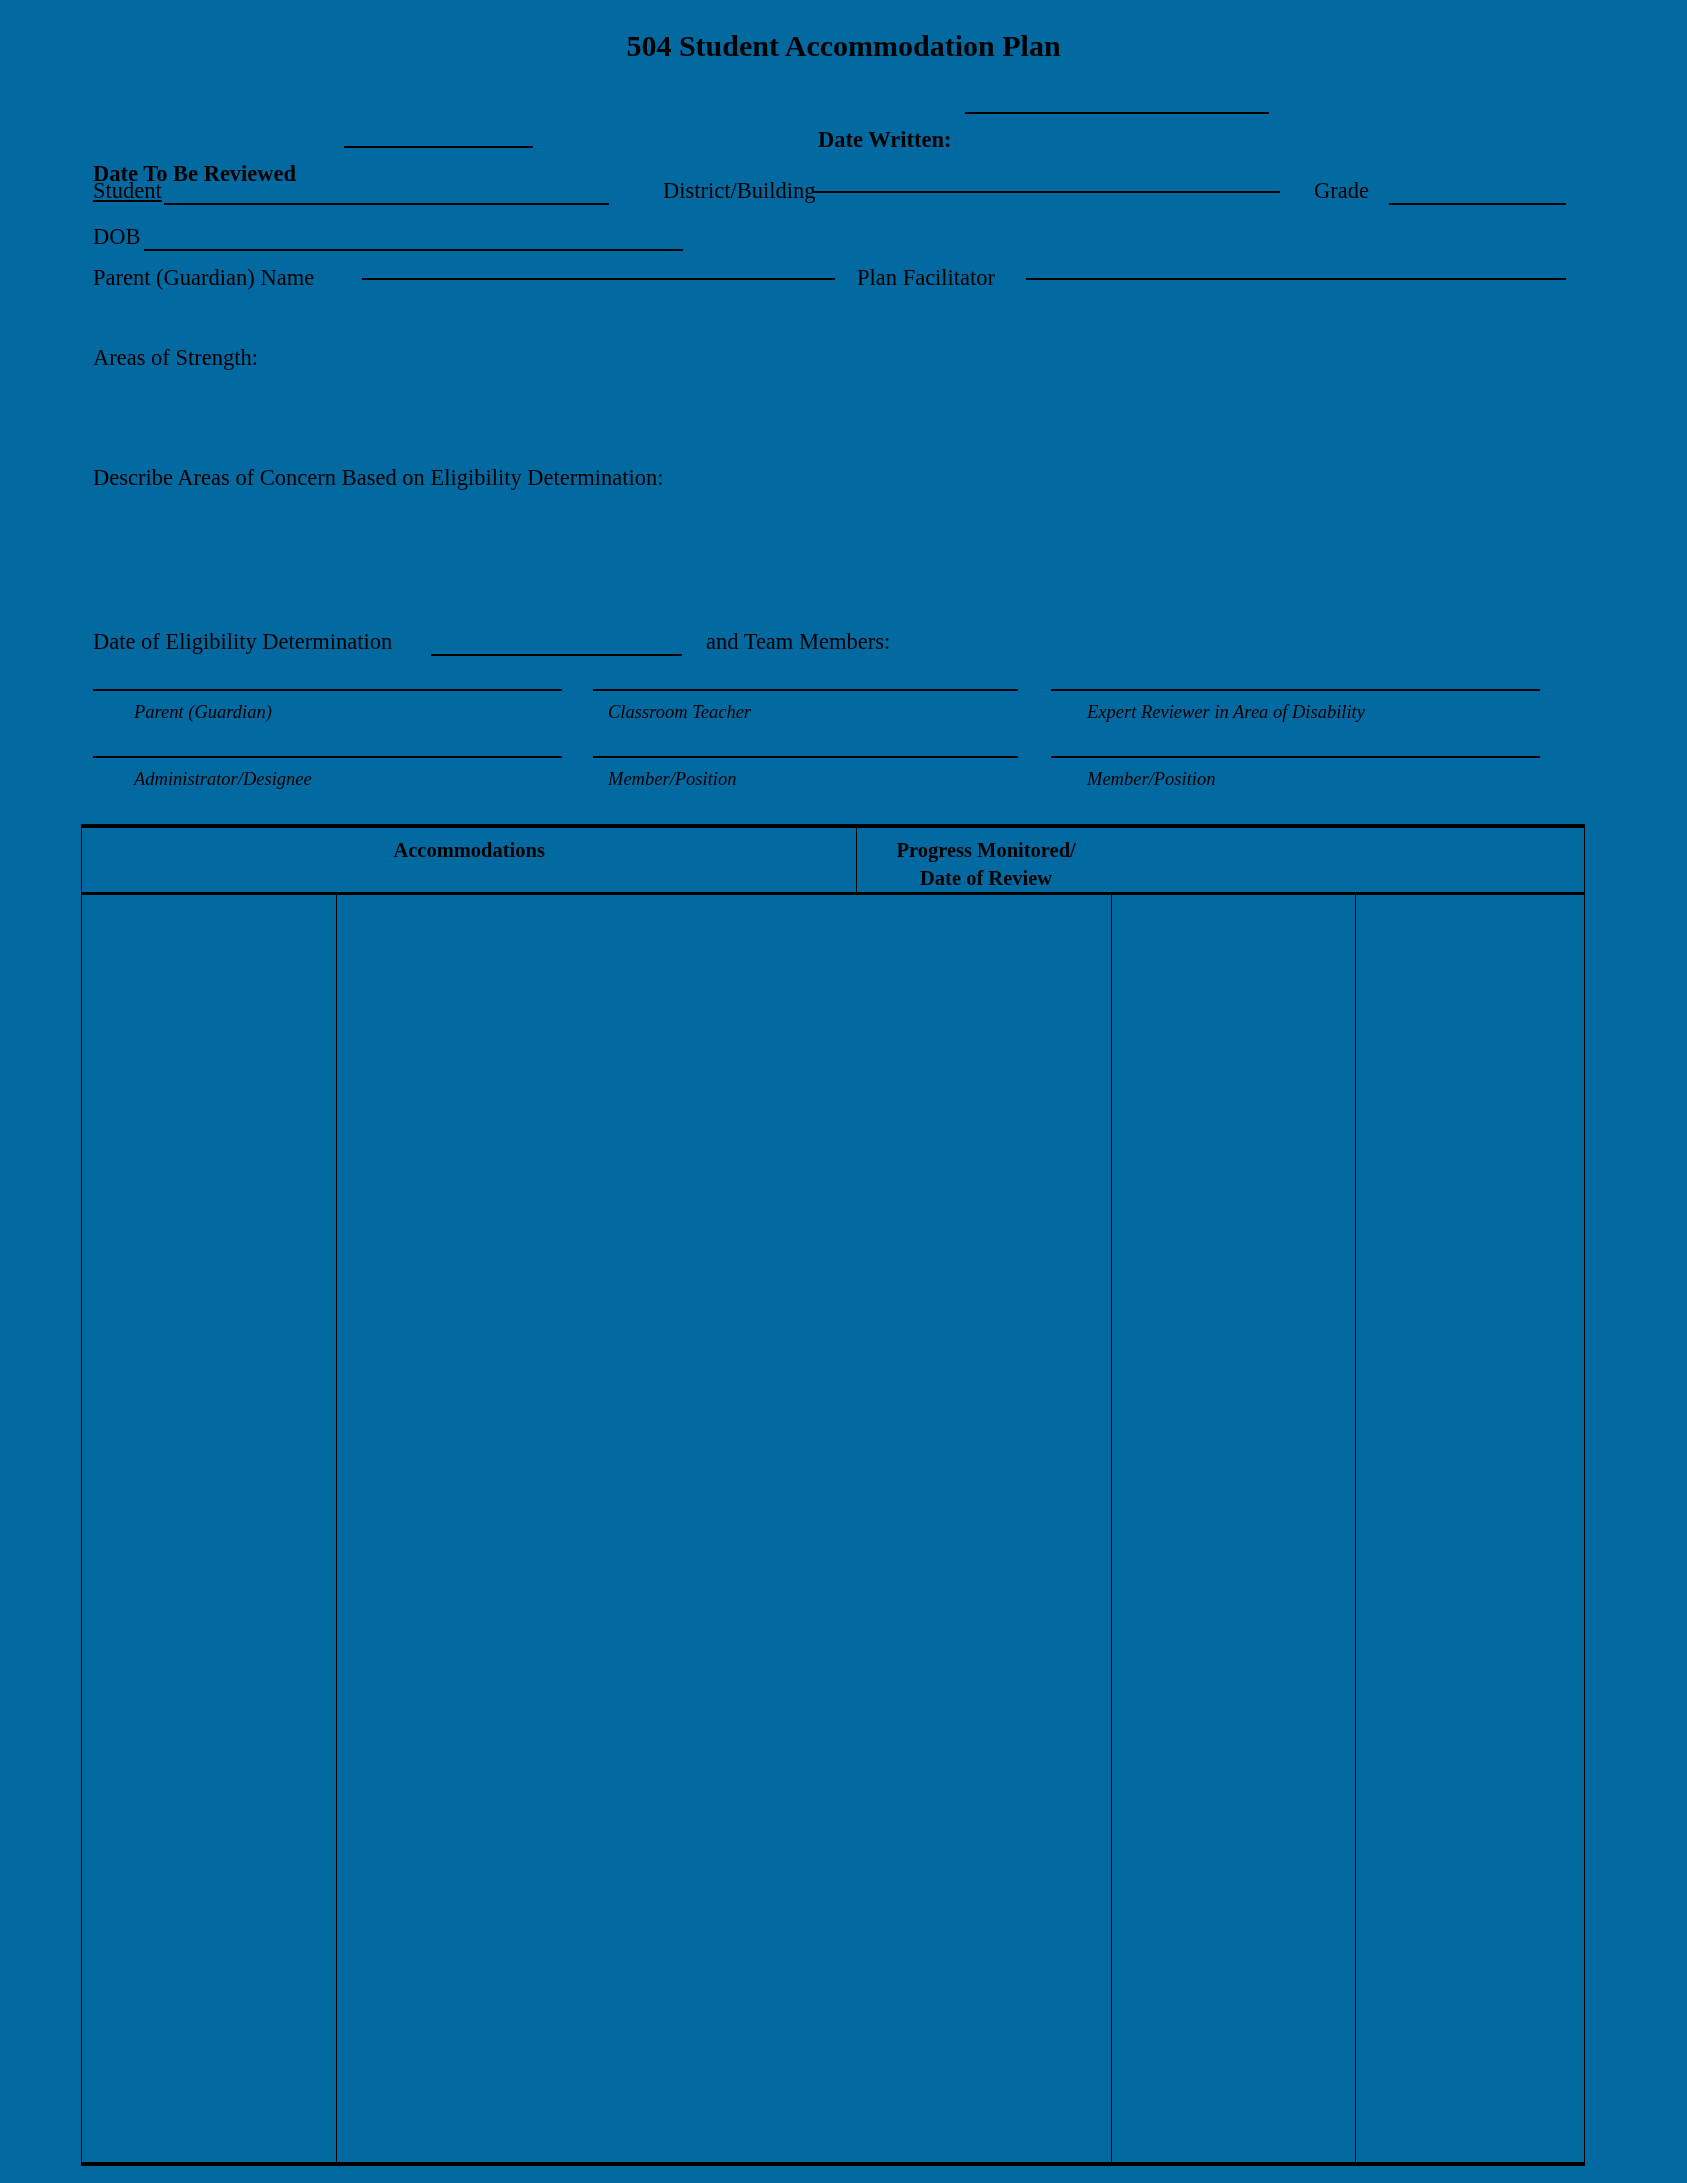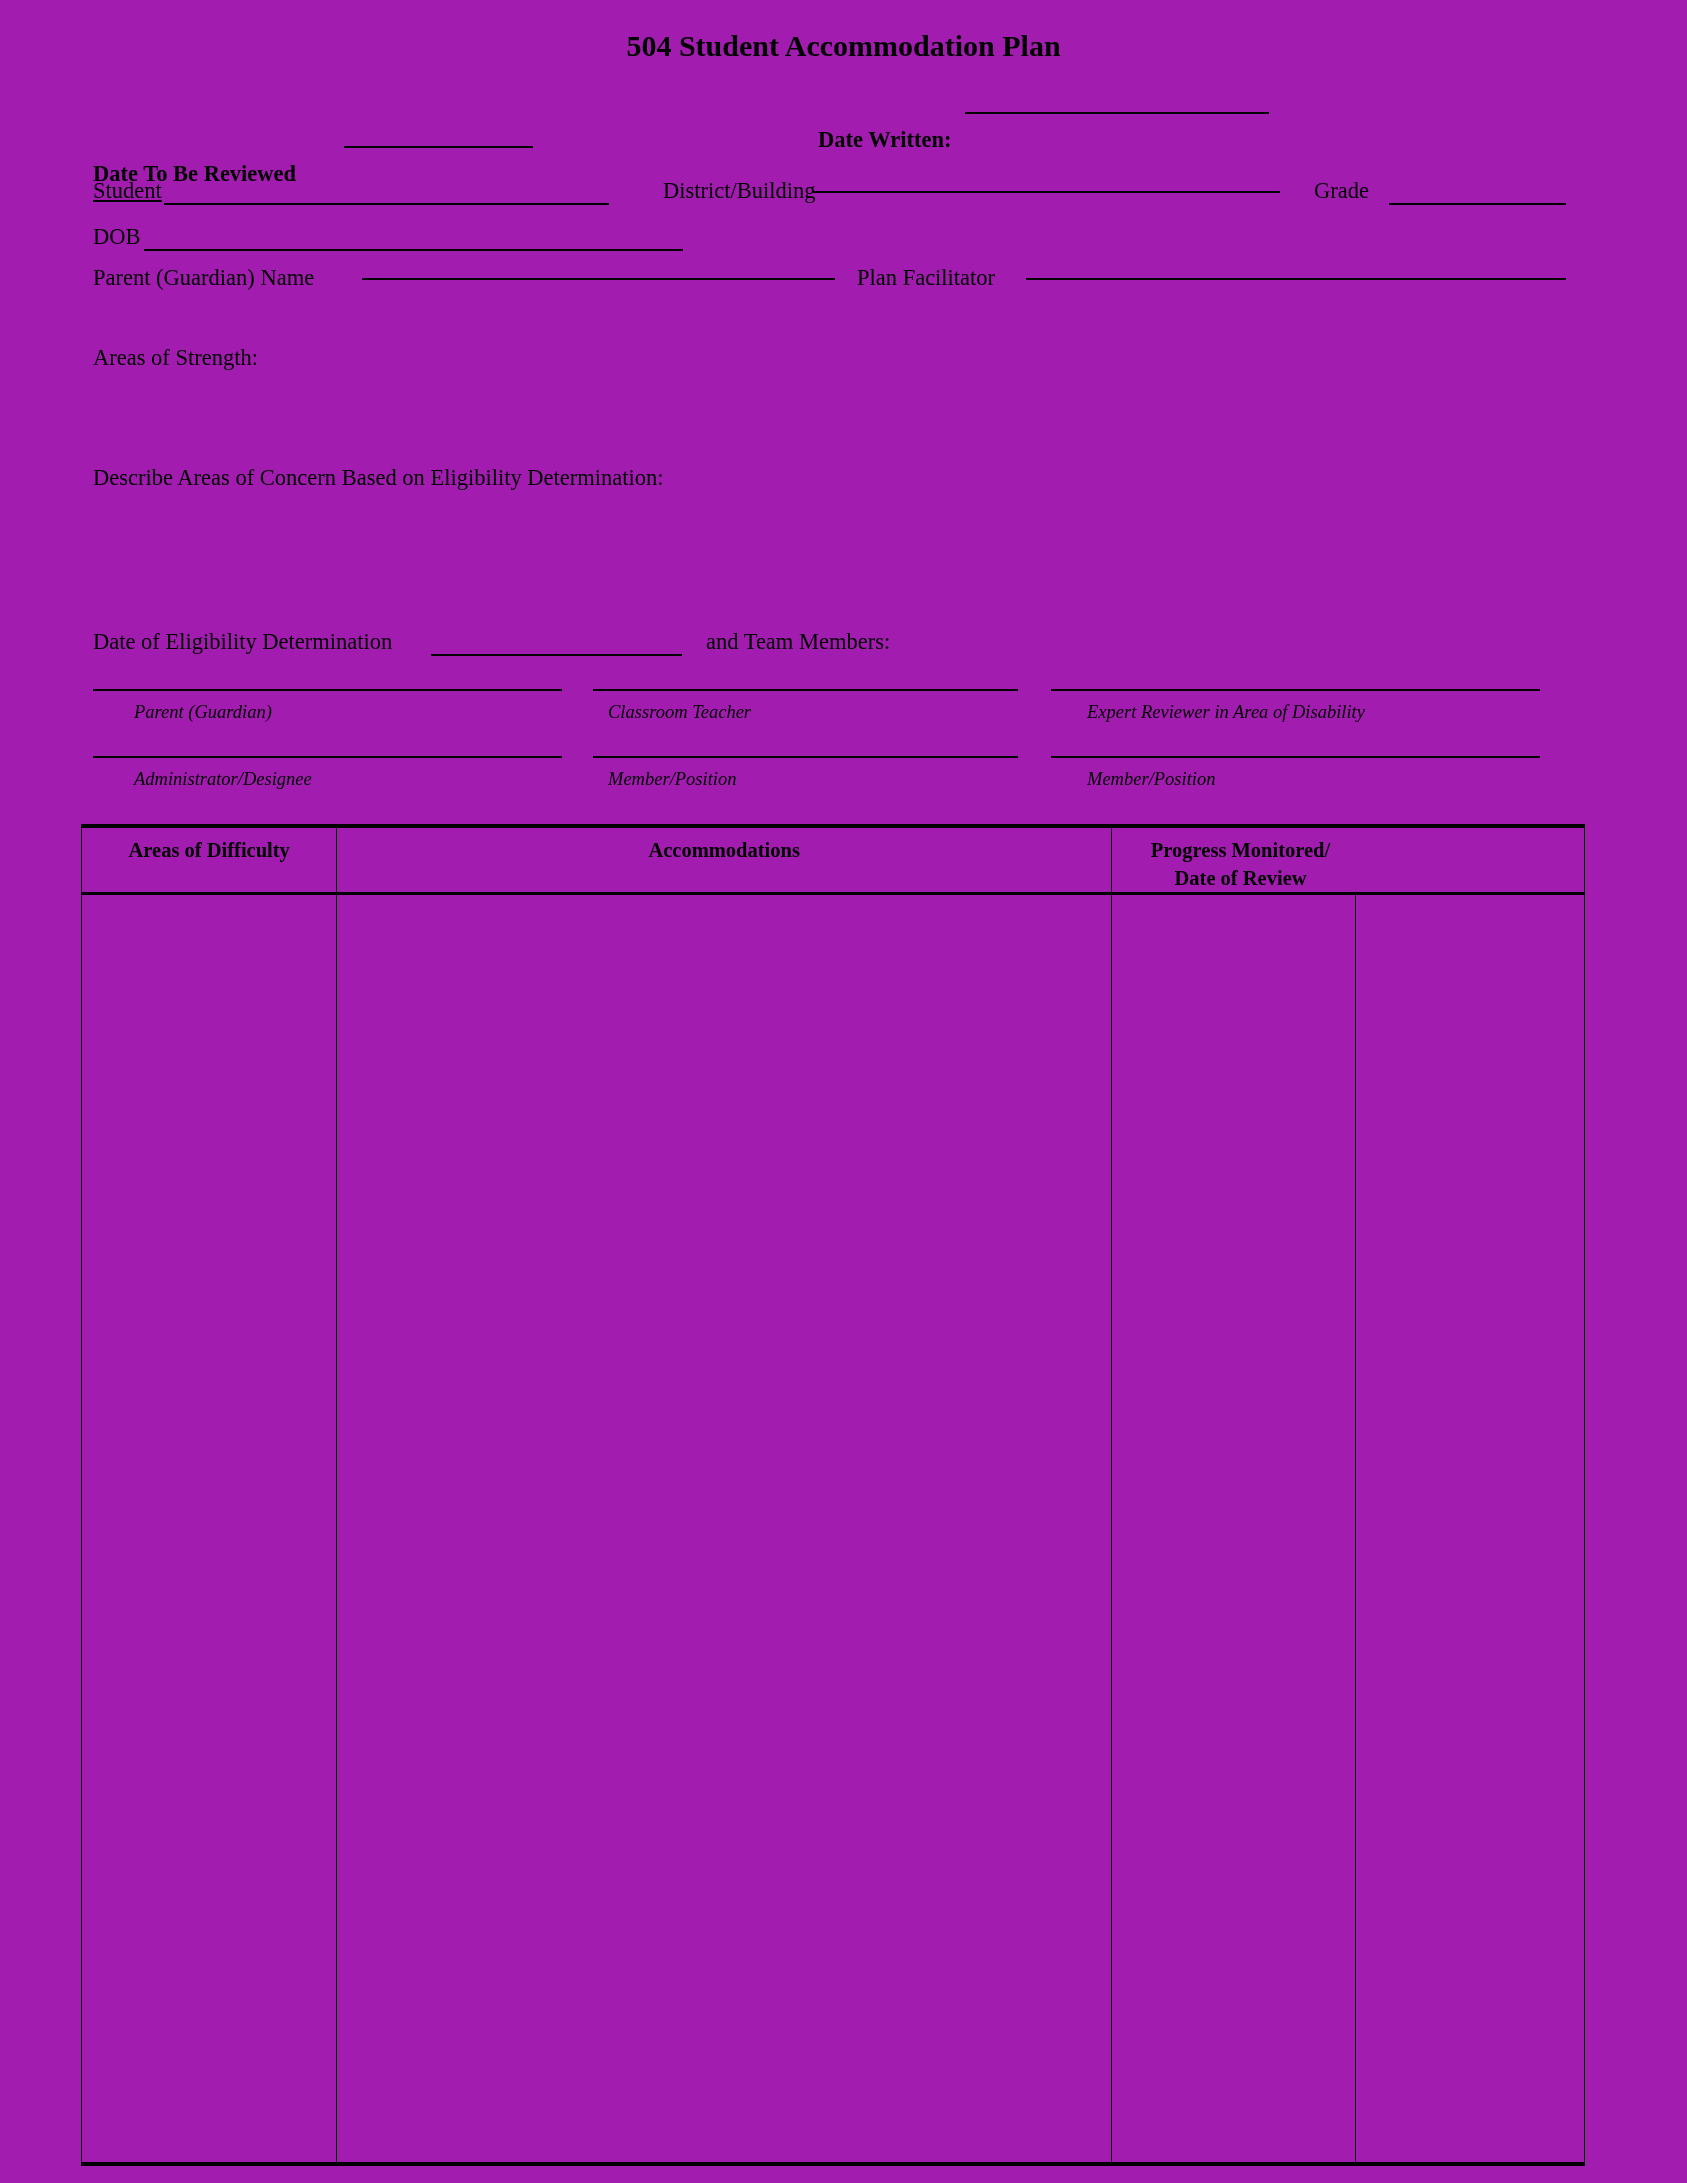--- a/index.html
+++ b/index.html
@@ -1,17 +1,17 @@
 <!DOCTYPE html>
 <html style="font-size:10.6px"><head>
 <meta charset="utf-8">
 <style>
   html,body { margin:0; padding:0; background:#ffffff; }
   .page {
-    position:relative; width:1687px; height:2183px; background:#a21caf;
+    position:relative; width:1687px; height:2183px; background:#0369a1;
     font-family:"Liberation Serif", serif; color:#000;
     overflow:hidden;
   }
   .abs { position:absolute; }
   .t  { font-size:22.5px; line-height:29px; white-space:nowrap; }
   .b  { font-weight:bold;margin-top:40px; }
   .ttl{ font-size:30px; line-height:37px; font-weight:bold; text-align:center; width:1687px; }
   .i  { font-style:italic; font-size:18.5px; line-height:24px; white-space:nowrap;text-align:center; }
   .ul { border-bottom:2.6px solid #000; height:0; }         
   .dash { border-bottom:2px solid #000; height:0; }       
@@ -80,23 +80,20 @@
 
   <div class="abs sig" style="left:93px;  top:756px; width:469px;"></div>
   <div class="abs sig" style="left:593px;  top:756px; width:425px;"></div>
   <div class="abs sig" style="left:1051px; top:756px; width:489px;"></div>
   <div class="abs i" style="left:134px;  top:767px;">Administrator/Designee</div>
   <div class="abs i" style="left:608px;  top:767px;">Member/Position</div>
   <div class="abs i" style="left:1087px; top:767px;">Member/Position</div>
 
   <div class="acc-table">
     <div class="thead">
-      <div class="cell col1 th">
-        <span>Areas of Difficulty</span>
-      </div>
       <div class="cell col2 th">
         <span>Accommodations</span>
       </div>
       <div class="cell col4 th">
         <span>Progress Monitored/</span>
         <span>Date of Review</span>
       </div>
     </div>
     <div class="tbody">
       <div class="cell col1"></div>

